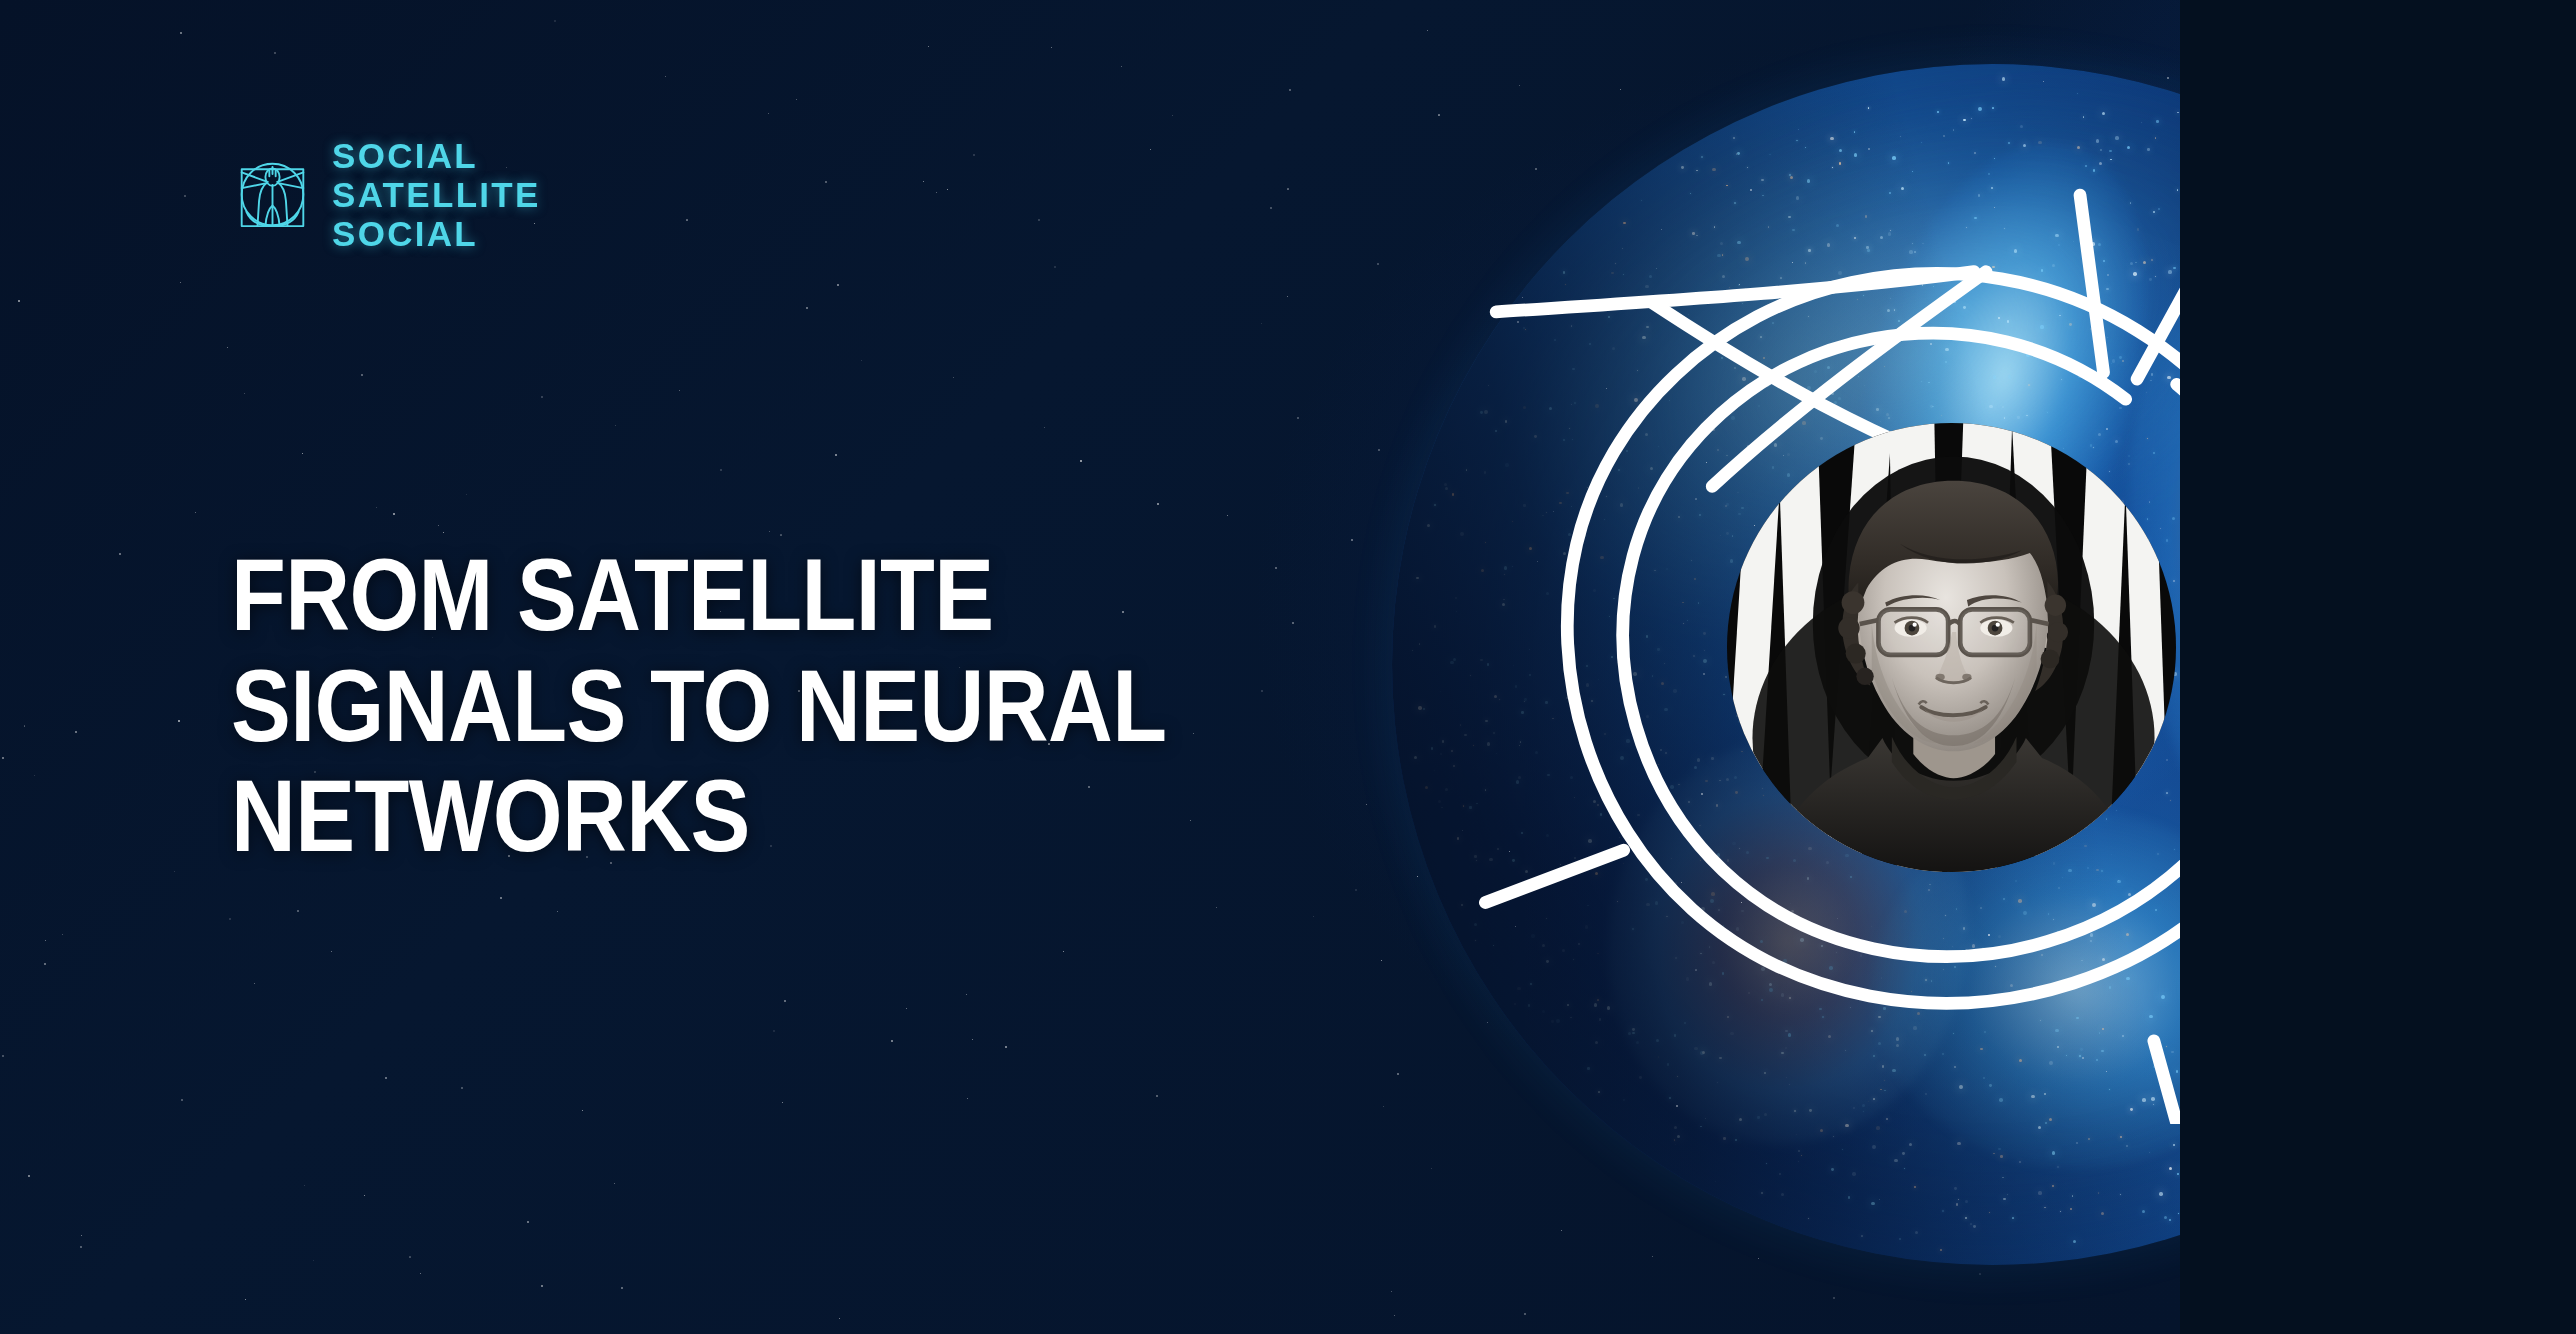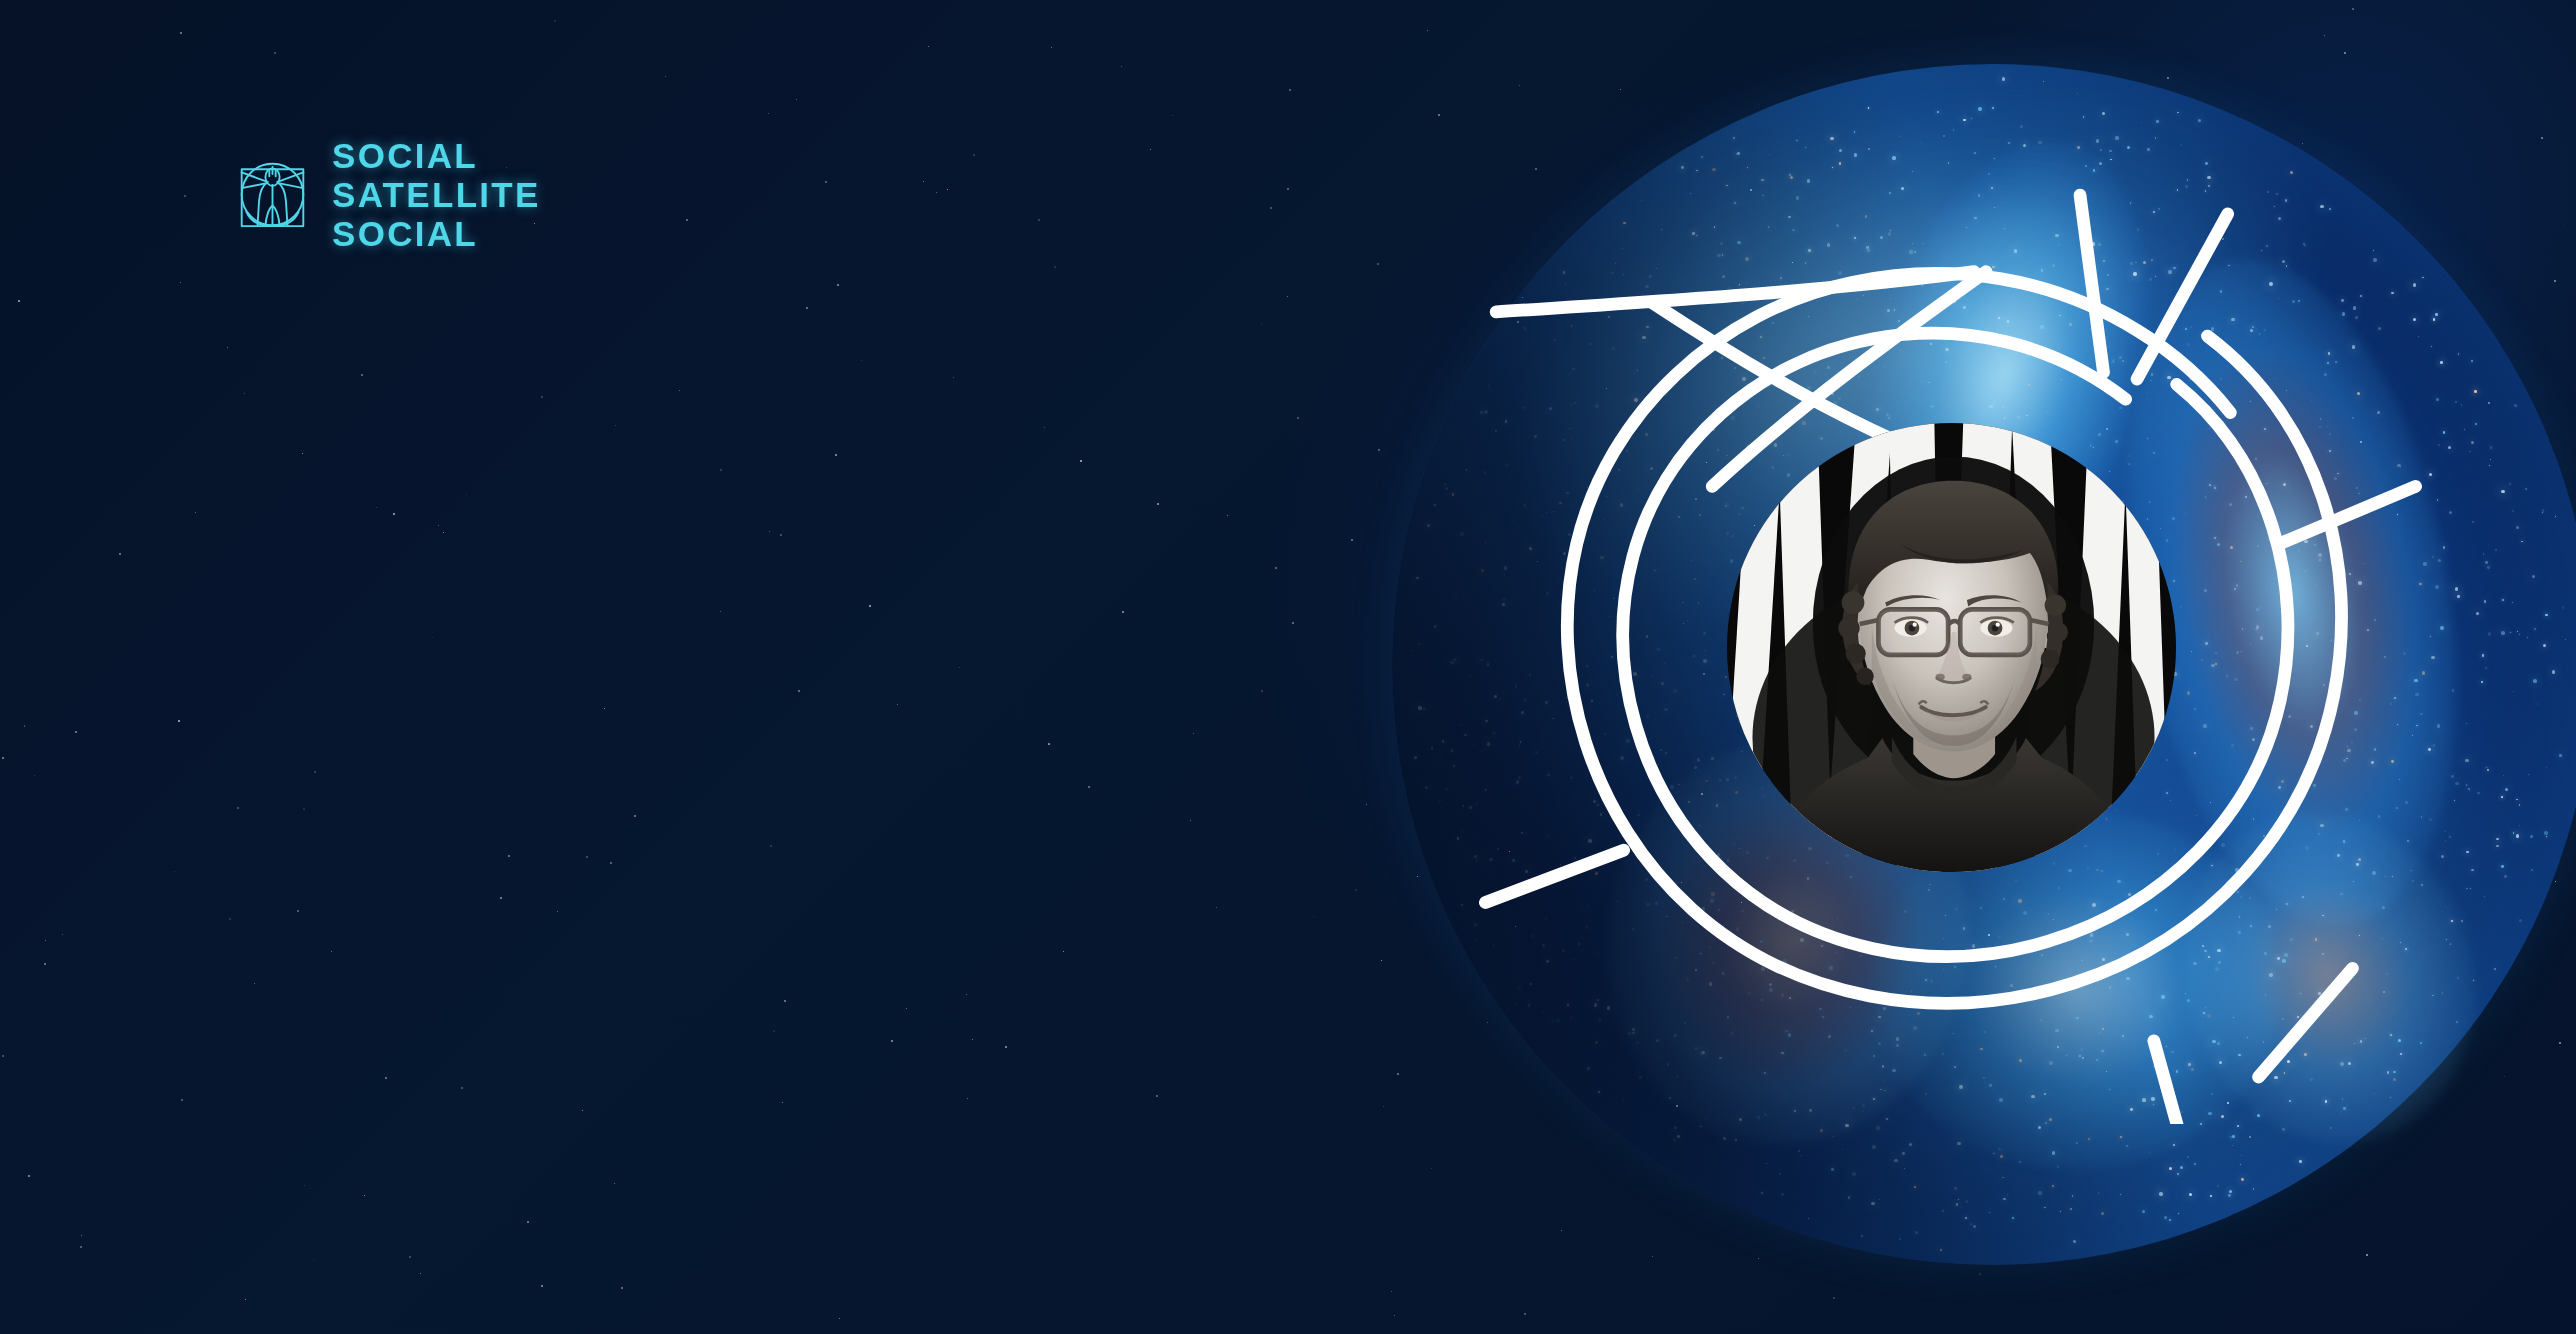--- a/index.html
+++ b/index.html
@@ -1,18 +1,18 @@
 <!DOCTYPE html>
 <html style="font-size:10.7px"><head>
 <meta charset="utf-8">
 <style>
   html,body{margin:0;padding:0;background:#04101f;}
   body{width:2576px;height:1335px;overflow:hidden;font-family:"Liberation Sans",sans-serif;}
 
-  #stage{position:relative;width:2576px;height:1335px;overflow:hidden;
+  #stage{position:relative;width:2180px;height:1335px;overflow:hidden;
     background:#6d28d9;}
 
   
   .space-base{position:absolute;inset:0;
     background:
       radial-gradient(ellipse 1006px 805px at 1979px 604px, rgba(14,64,140,.55) 0%, rgba(8,32,80,.30) 45%, rgba(5,20,44,0) 72%),
       radial-gradient(ellipse 604px 604px at 2348px 201px, rgba(10,50,120,.35) 0%, rgba(5,20,44,0) 70%),
       linear-gradient(135deg,#051228 0%,#061730 40%,#05142c 100%);
   }
 
@@ -2025,15 +2025,20 @@
         <path d="M 17 72 C 22 84, 34 90, 50 90 C 66 90, 78 84, 83 72"></path>
       </g>
     </svg>
     <div class="logo-text">
       <div class="logo-line">SOCIAL</div>
       <div class="logo-line">SATELLITE</div>
       <div class="logo-line">SOCIAL</div>
     </div>
   </div>
 
+  <div class="headline">
+    <div class="hl">FROM SATELLITE</div>
+    <div class="hl">SIGNALS TO NEURAL</div>
+    <div class="hl">NETWORKS</div>
+  </div>
 
 </div>
 
 
 </body></html>

